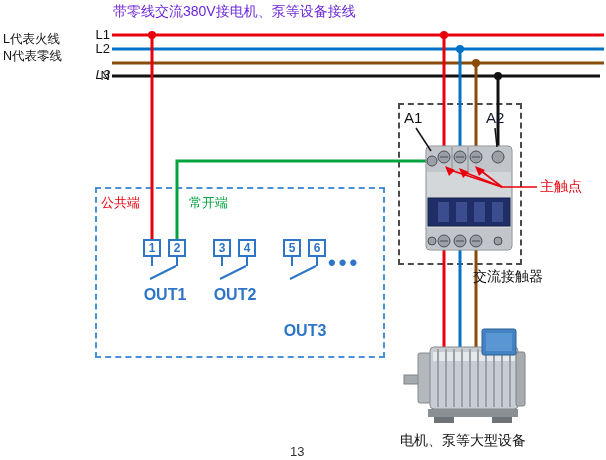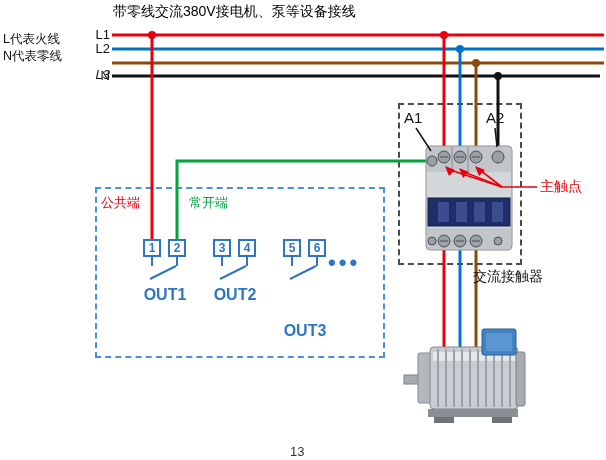--- a/index.html
+++ b/index.html
@@ -5,21 +5,21 @@
   html,body{margin:0;padding:0;background:#fff;}
   .stage{
     position:relative;width:606px;height:460px;background:#fff;
     font-family:"Liberation Sans",sans-serif;overflow:hidden;color:#111;
   }
   .box{position:absolute;box-sizing:border-box;}
   .dam-box{left:95px;top:187px;width:290px;height:171px;border:2px dashed #4a90d9;}
   .cont-box{left:398px;top:103px;width:124px;height:162px;border:2px dashed #4a4a4a;}
   svg.wires{position:absolute;left:0;top:0;pointer-events:none;}
   .lbl{position:absolute;white-space:nowrap;line-height:1.2;}
-  .title{left:113px;top:3px;font-size:14px;color:#000000;}
+  .title{left:113px;top:3px;font-size:14px;color:#6d28d9;}
   .legend1{left:3px;top:32px;font-size:12.5px;}
   .legend2{left:3px;top:49px;font-size:12.5px;}
   .linelbl{width:20px;text-align:right;font-size:13px;color:#111;}
   .common{left:101px;top:195px;font-size:13px;color:#e8000d;}
   .noopen{left:189px;top:195px;font-size:13px;color:#00a33e;}
   .term{
     position:absolute;top:239px;width:18px;height:18px;box-sizing:border-box;
     border:2px solid #2e75c8;background:#fff;color:#2e75c8;
     font-size:12px;font-weight:bold;display:flex;align-items:center;justify-content:center;
   }
@@ -181,15 +181,16 @@
   <div class="outlbl" style="left:204px;">OUT2</div>
   <div class="outlbl" style="left:274px;margin-top:36px;">OUT3</div>
 
   <div class="lbl dots">•••</div>
 
   <div class="lbl a1">A1</div>
   <div class="lbl a2">A2</div>
   <div class="lbl maincontact">主触点</div>
   <div class="lbl contcap">交流接触器</div>
 
+  <div class="lbl motorcap">电机、泵等大型设备</div>
   <div class="lbl pagenum">13</div>
 
 </div>
 
 </body></html>

